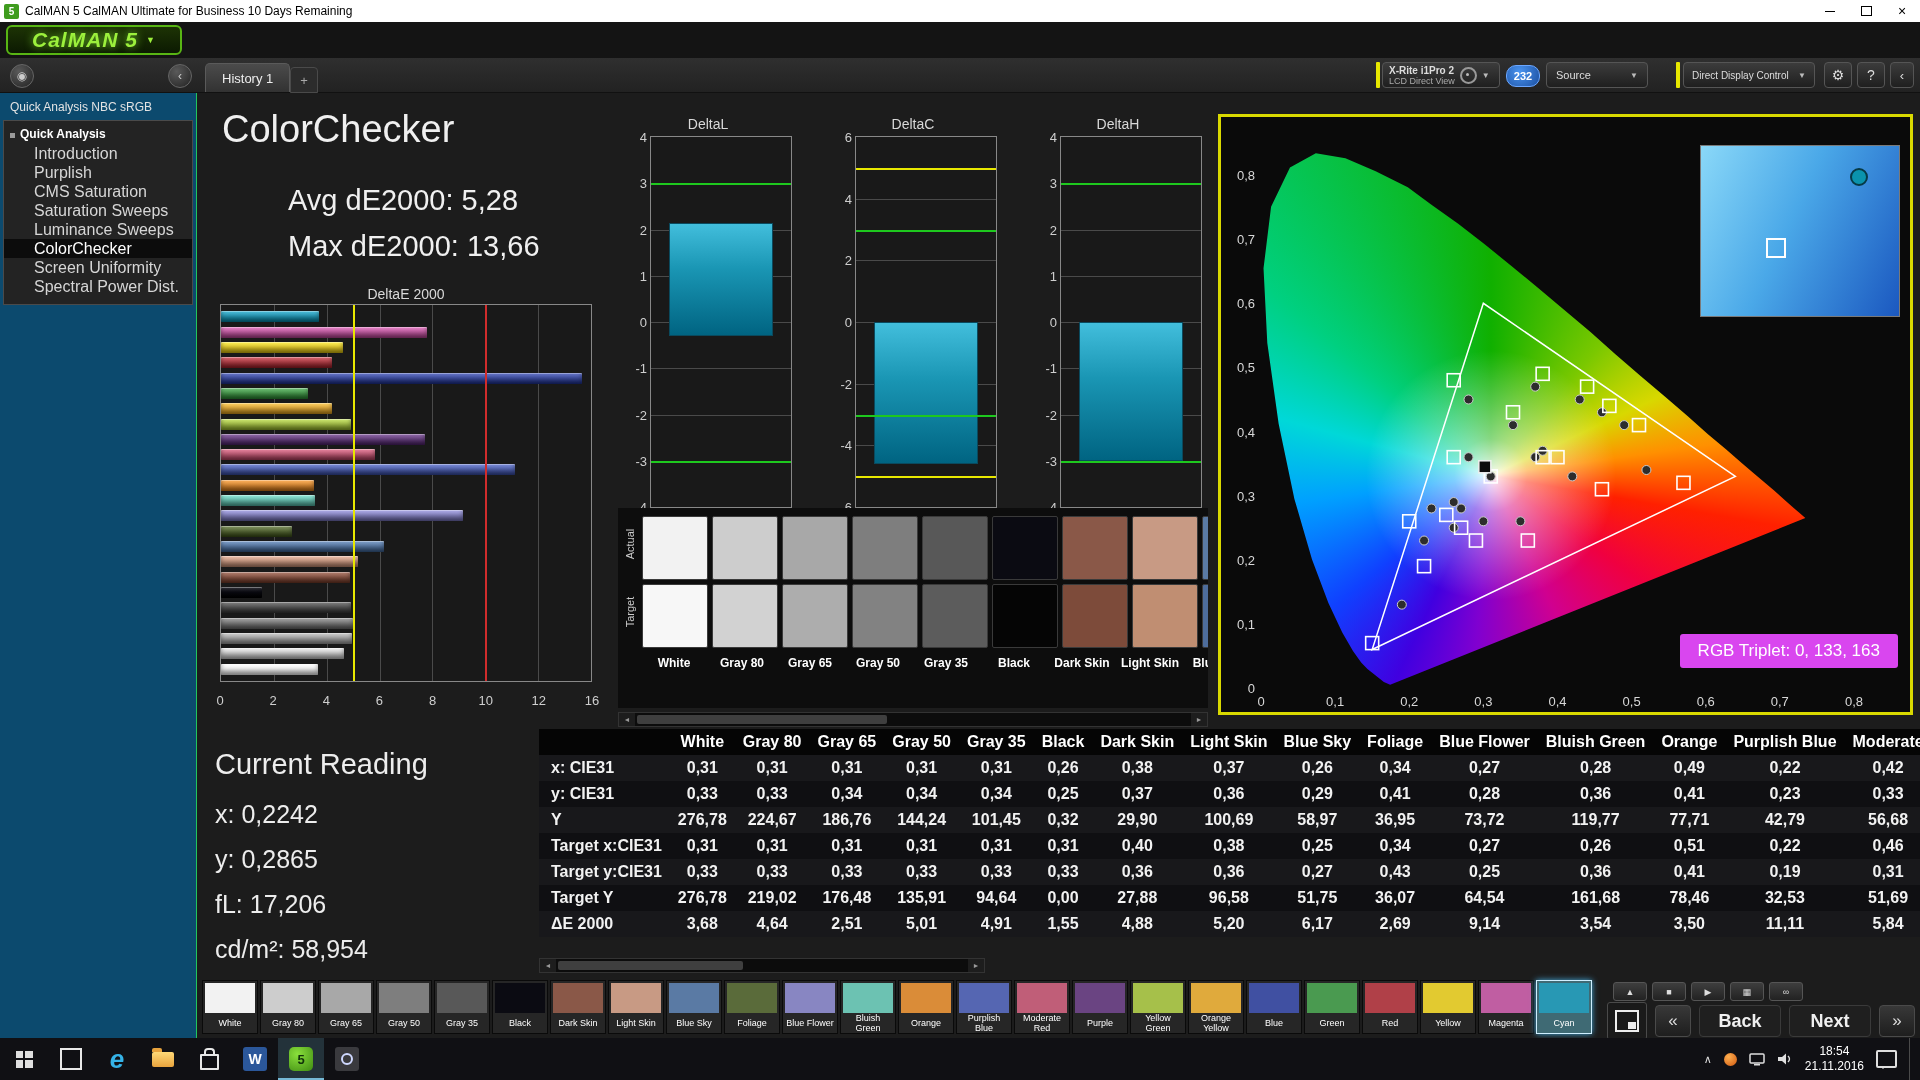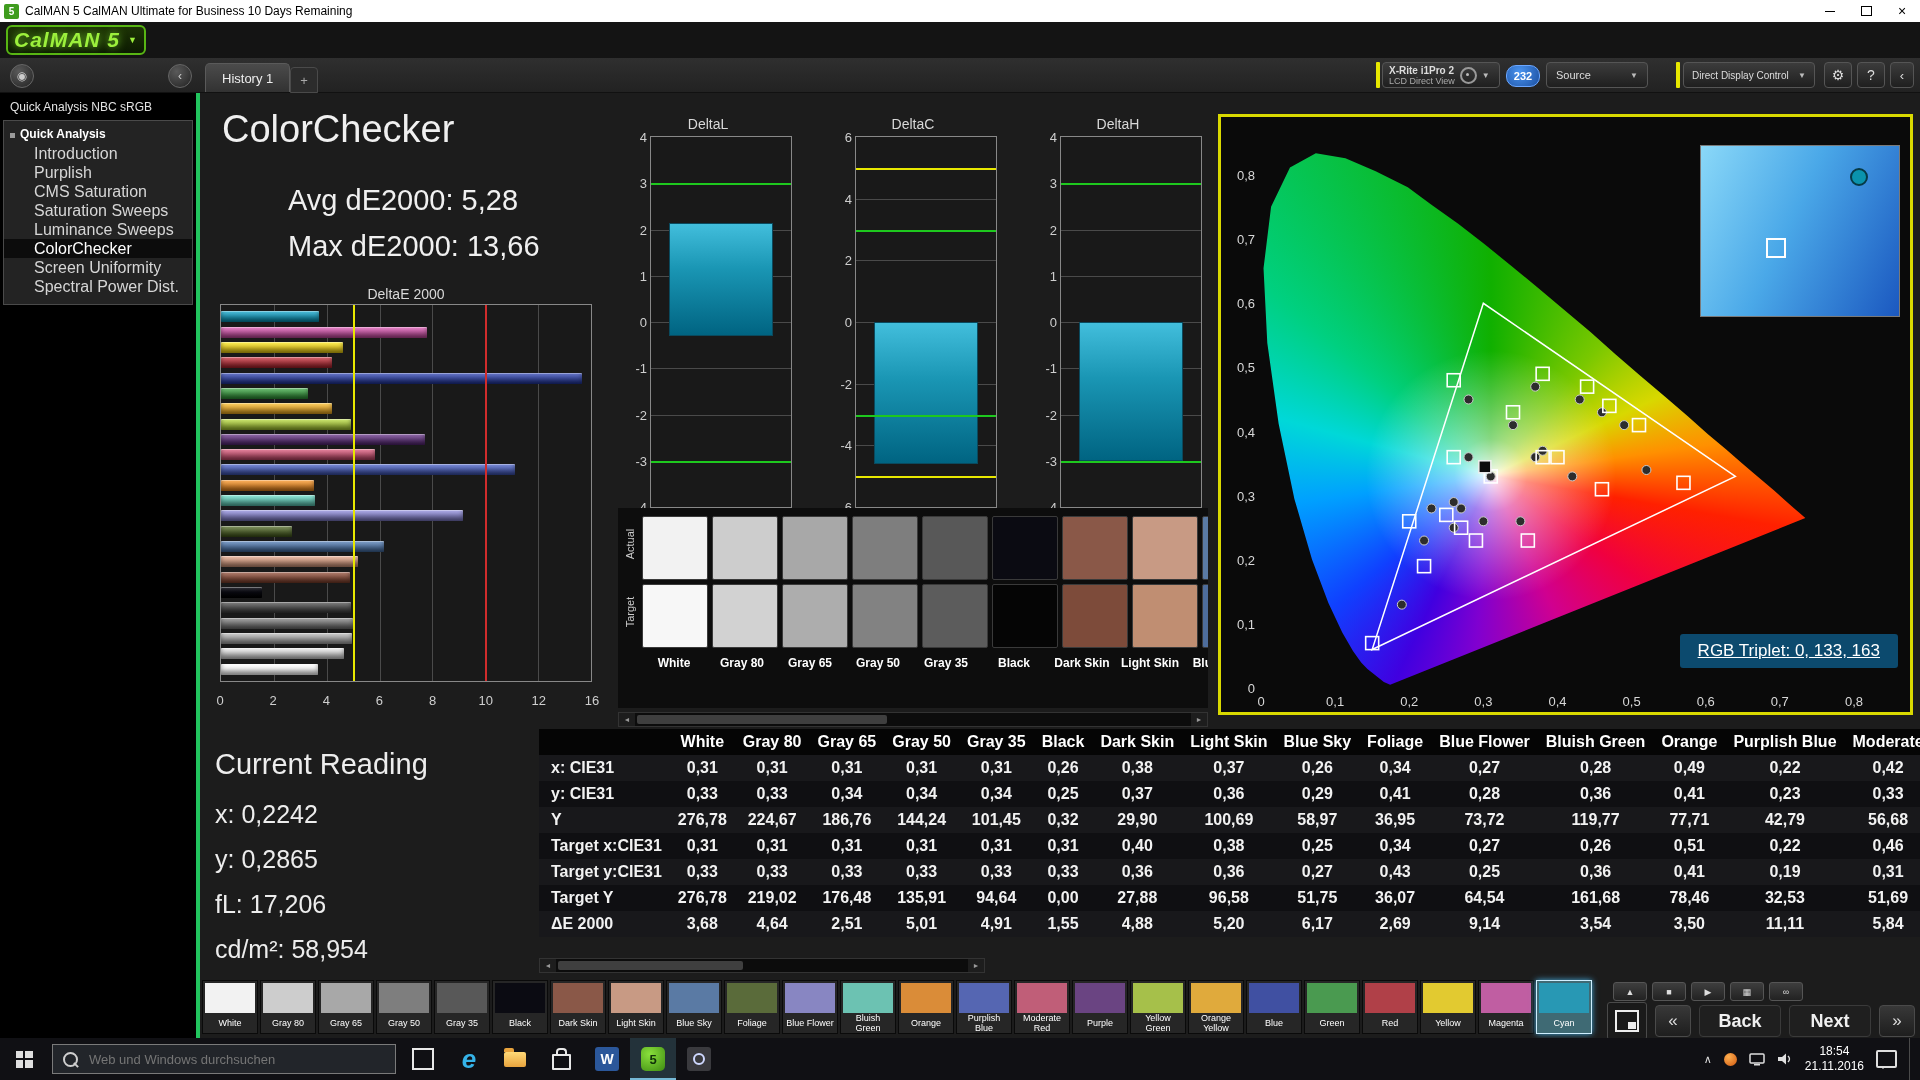--- a/index.html
+++ b/index.html
@@ -11,21 +11,21 @@
             display:flex;align-items:center;font-size:12px;z-index:30;}
   .appicon{width:15px;height:15px;background:#3f9c1e;color:#fff;font-size:10px;font-weight:bold;
            display:flex;align-items:center;justify-content:center;margin:0 6px 0 4px;border-radius:2px;}
   .win-btns{margin-left:auto;display:flex;height:100%;}
   .win-btn{width:36px;height:100%;display:flex;align-items:center;justify-content:center;font-size:14px;color:#000;}
   .glyph-min{width:10px;height:1px;background:#000;display:block;}
   .glyph-max{width:9px;height:8px;border:1px solid #000;display:block;}
 
   
   .logobar{position:absolute;top:22px;left:0;right:0;height:36px;background:#141414;display:flex;align-items:center;z-index:29;}
-  .logo{margin-left:6px;border:2px solid #58b514;border-radius:6px;padding:1px 6px;
+  .logo{margin-left:6px;border:2px solid #58b514;border-radius:6px;padding:1px 24px;
         color:#9cf03c;font-weight:bold;font-style:italic;font-size:21px;letter-spacing:1px;
         text-shadow:0 0 8px rgba(130,230,50,.9);background:linear-gradient(180deg,#1d3305,#0c1a02);
         display:flex;align-items:center;gap:8px;}
   .logo .caret{font-size:9px;color:#9cf03c;text-shadow:none;}
 
   
   .tabrow{position:absolute;top:58px;left:0;right:0;height:34px;background:linear-gradient(180deg,#2f2f2f,#222);
           border-bottom:1px solid #111;z-index:28;}
   .round-btn{position:absolute;width:22px;height:22px;border-radius:50%;top:6px;
              background:radial-gradient(circle at 35% 30%,#5a5a5a,#222);border:1px solid #666;color:#ccc;
@@ -52,21 +52,21 @@
              font-size:11px;font-weight:bold;color:#fff;display:flex;align-items:center;justify-content:center;}
   #source-widget{left:1546px;width:102px;justify-content:space-between;padding:0 9px;}
   #accent-ddc{left:1676px;}
   #ddc-widget{left:1683px;width:132px;justify-content:space-between;padding:0 8px;font-size:10px;}
   .iconbtn{justify-content:center;font-size:14px;}
   #gear-btn{left:1824px;width:28px;}
   #help-btn{left:1857px;width:28px;}
   #right-collapse{left:1890px;width:24px;font-size:13px;}
 
   
-  .sidebar{position:absolute;left:0;top:92px;width:196px;bottom:42px;background:#000000;border-right:4px solid #22c55e;z-index:5;}
+  .sidebar{position:absolute;left:0;top:92px;width:196px;bottom:42px;background:#0c4a6e;border-right:1px solid #22c55e;z-index:5;}
   .sidebar-header{padding:8px 10px 6px;font-size:12px;color:#e3e3e3;}
   .tree{margin:0 3px;background:#232323;border:1px solid #4a4a4a;padding:4px 0 8px;}
   .tree-root{font-size:12px;font-weight:bold;color:#fff;padding:2px 6px 3px 16px;position:relative;}
   .tree-root::before{content:'';position:absolute;left:6px;top:8px;width:5px;height:5px;background:#9a9a9a;}
   .tree-item{font-size:16px;color:#d6d6d6;padding:2px 6px 2px 30px;line-height:15px;}
   .tree-item.selected{background:#0c0c0c;color:#fff;}
 
   
   #cc-title{position:absolute;left:222px;top:108px;font-size:38px;color:#f0f0f0;}
   #cc-avg{position:absolute;left:288px;top:184px;font-size:29px;color:#f0f0f0;}
@@ -130,22 +130,22 @@
       67.7% 50.1%,70.9% 53.4%,73.8% 56.2%,76.3% 58.7%,78.3% 60.7%,81.4% 63.7%,83.3% 65.7%,
       84.6% 67%,85.4% 67.8%,86.4% 68.8%);}
   #cie-svg{position:absolute;inset:0;width:100%;height:100%;}
   #cie-xticks,#cie-yticks{position:absolute;inset:0;pointer-events:none;}
   .cie-xtick{position:absolute;top:577px;transform:translateX(-50%);font-size:13px;color:#d8d8d8;}
   .cie-ytick{position:absolute;left:8px;width:26px;text-align:right;transform:translateY(-50%);font-size:13px;color:#d8d8d8;}
   #cie-inset{position:absolute;right:10px;top:28px;width:198px;height:170px;border:1px solid #7a7a7a;
              background:linear-gradient(115deg,#8ad8f8 0%,#4aa8e8 45%,#1b58c0 100%);}
   .inset-square{position:absolute;width:16px;height:16px;border:2px solid #fff;transform:translate(-50%,-50%);}
   .inset-dot{position:absolute;width:14px;height:14px;border-radius:50%;background:#0a93ad;border:2px solid #063a46;transform:translate(-50%,-50%);}
-  #rgb-triplet{position:absolute;right:12px;bottom:44px;background:#0c4a6e;border-radius:3px;
-               padding:7px 18px;font-size:17px;color:#fff;text-decoration:underline;}
+  #rgb-triplet{position:absolute;right:12px;bottom:44px;background:#d946ef;border-radius:3px;
+               padding:7px 18px;font-size:17px;color:#fff;}
 
   
   #cur-title{position:absolute;left:215px;top:748px;font-size:29px;color:#ededed;}
   #cur-lines{position:absolute;left:215px;top:792px;}
   .cur-line{font-size:25px;line-height:45px;color:#ededed;}
 
   
   #data-table{position:absolute;left:539px;top:729px;width:1376px;}
   #mtable{border-collapse:collapse;width:1376px;table-layout:auto;font-size:16px;}
   #mtable th{font-weight:bold;color:#fff;padding:4px 8px;background:#050505;text-align:center;white-space:nowrap;}
@@ -816,24 +816,20 @@
 
 <div id="taskbar">
   <div class="tb-start">
     <div class="win-logo">
         <div></div>
         <div></div>
         <div></div>
         <div></div>
       </div>
   </div>
-  <div class="tb-search">
-    <span class="mag"></span>
-    <input readonly="" placeholder="Web und Windows durchsuchen" style="">
-  </div>
   <div class="tb-icon">
       <div class="tv-glyph"></div>
     </div>
   <div class="tb-icon">
       <span class="edge-e">e</span>
     </div>
   <div class="tb-icon">
       <div class="folder"></div>
     </div>
   <div class="tb-icon">

